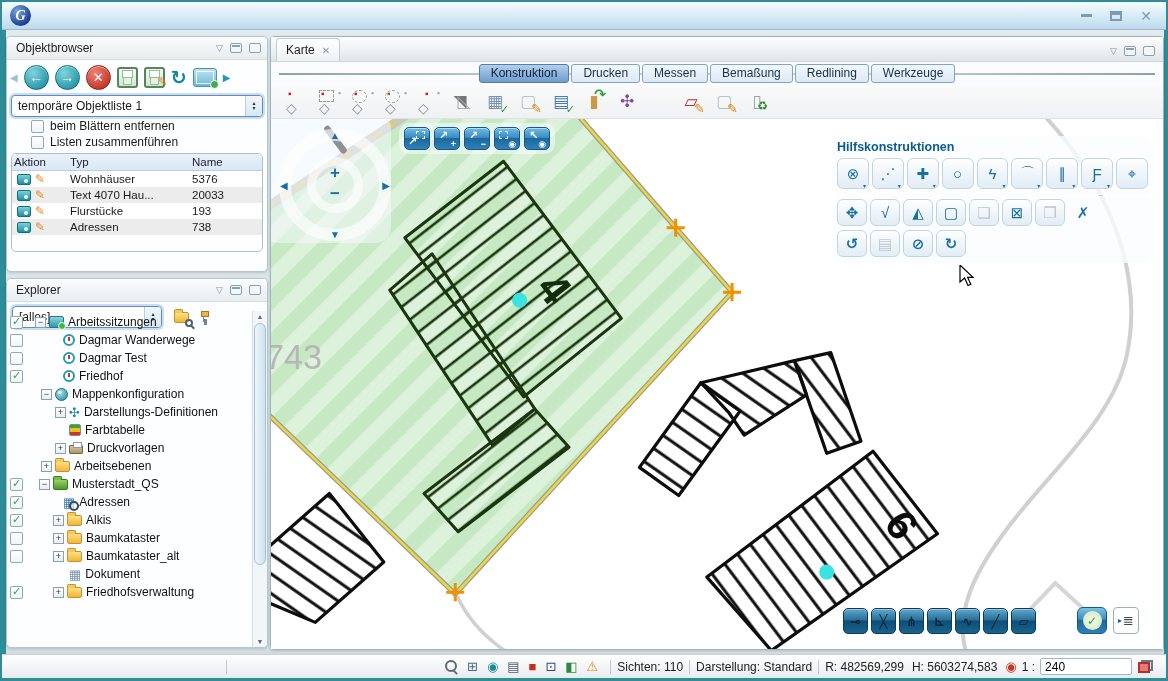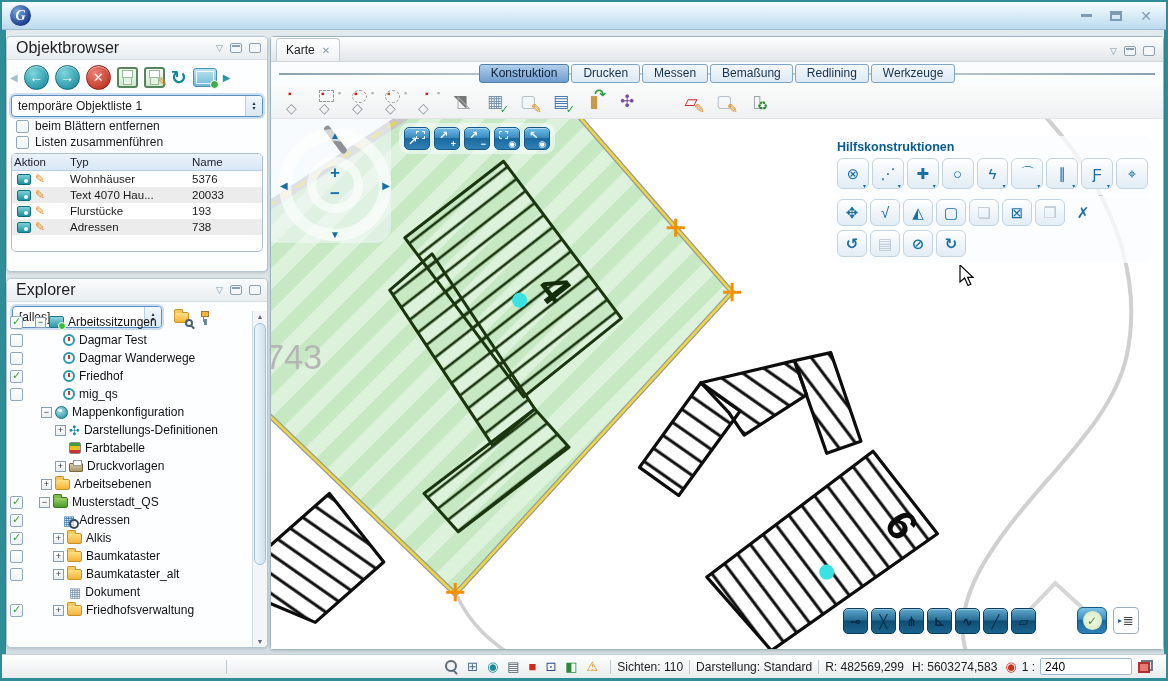--- a/index.html
+++ b/index.html
@@ -7,21 +7,21 @@
 .titlebar{position:absolute;left:2px;top:2px;right:2px;height:28px;background:linear-gradient(#f6fcff,#d6eaf6 55%,#bcd9ec);border-bottom:1px solid #9dbcd4;display:flex;align-items:center}
 .logo{width:21px;height:21px;margin:0 9px 0 8px;border-radius:50%;background:radial-gradient(circle at 35% 30%,#7aa6dc,#1c3f90 70%,#0e2a6e);color:#fff;font:italic bold 14px "Liberation Serif",serif;display:flex;align-items:center;justify-content:center}
 .titletext{font-size:12px;color:#111}
 .tbtns{margin-left:auto;display:flex;align-items:center;gap:18px;padding-right:14px;color:#7d9cb4}
 .tb-min{width:11px;height:3px;background:#7d9cb4}
 .tb-max{width:12px;height:10px;border:2px solid #7d9cb4;border-top-width:4px}
 .tb-close{font-weight:bold;font-size:14px}
 .workspace{position:absolute;left:6px;top:30px;right:4px;bottom:27px;background:linear-gradient(#e3eaee,#d3dde2)}
 .panel{position:absolute;background:#fdfeff;border:1px solid #b3c7d3;border-radius:5px;box-shadow:0 1px 3px rgba(0,0,0,.15);overflow:hidden}
 .phead{height:23px;background:linear-gradient(#fbfcfd,#e8edf0);border-bottom:1px solid #d4dde2;display:flex;align-items:center;padding:0 6px}
-.ptitle{font-size:16px;color:#222;padding-left:3px}
+.ptitle{font-size:12px;color:#222;padding-left:3px}
 .pctrls{margin-left:auto;display:flex;align-items:center;gap:7px;color:#7d93a4}
 .chev{font-size:9px}
 .wbtn{width:12px;height:10px;border:1px solid #8aa0b0;border-radius:2px;background:#f4f7f9;position:relative}
 .wbtn.min:before{content:'';position:absolute;left:1px;right:1px;top:1px;height:2px;background:#8aa0b0}
 
 .obj{left:0;top:6px;width:262px;height:236px}
 .ptool{height:34px;display:flex;align-items:center;gap:6px;padding:0 3px}
 .mini-arrow{color:#9fc0cc;font-size:10px}
 .navc{width:25px;height:25px;border-radius:50%;display:flex;align-items:center;justify-content:center;color:#fff;font-weight:bold;font-size:14px;border:1px solid #0a6a7c;background:radial-gradient(circle at 35% 30%,#7fd6de,#0d8296);box-shadow:inset 0 1px 1px rgba(255,255,255,.6)}
 .navc.red{background:radial-gradient(circle at 35% 30%,#ef8177,#b3210f);border-color:#8f1a0c;font-size:13px}
@@ -30,21 +30,21 @@
 .ic-floppy:after{content:'';position:absolute;left:4px;bottom:1px;width:7px;height:6px;background:#e6f2e6;border:1px solid #9ab89a}
 .pen-ov{position:absolute;right:-5px;bottom:-3px;font-size:12px;color:#e0881a}
 .ic-refresh{color:#0d8a9c;font-size:19px;font-weight:bold}
 .ic-mapnew{width:24px;height:19px;border:1px solid #4a92b4;border-radius:3px;background:linear-gradient(#bfe4ef,#6fb8d8);position:relative}
 .ic-mapnew:before{content:'';position:absolute;inset:2px;border:1px solid rgba(255,255,255,.8)}
 .ic-mapnew:after{content:'';position:absolute;right:-3px;bottom:-3px;width:7px;height:7px;border-radius:50%;background:#3fae4a;border:1px solid #fff}
 .ddrow{padding:1px 4px}
 .dd{height:22px;border:1px solid #5b8fc0;border-radius:4px;background:#fff;display:flex;align-items:center;padding-left:6px;box-shadow:0 0 0 2px rgba(110,160,210,.35)}
 .dd .spin{margin-left:auto;align-self:stretch;width:17px;background:linear-gradient(#f2f7fb,#d8e7f2);border-left:1px solid #b8cfe0;border-radius:0 3px 3px 0;display:flex;flex-direction:column;align-items:center;justify-content:center;font-size:6px;color:#234;line-height:5px}
 .summary{padding:2px 5px 0;font-size:11.5px;color:#111;white-space:nowrap}
-.cbrow{display:flex;align-items:center;height:16px;padding-left:9px;gap:6px}
+.cbrow{display:flex;align-items:center;height:16px;padding-left:24px;gap:6px}
 .cb{width:13px;height:13px;border:1px solid #8fa8bc;border-radius:2px;background:linear-gradient(#fff,#eef4f8);display:flex;align-items:center;justify-content:center;font-size:11px;font-weight:bold;color:#3aa03a;line-height:11px}
 .cb .tick{margin-top:-2px}
 .otable{margin:3px 4px;border:1px solid #a9c0cf;border-radius:5px;overflow:hidden;height:99px;background:#fff}
 .orow{display:grid;grid-template-columns:56px 122px 1fr;align-items:center;height:16px;padding:0 2px;font-size:11.5px}
 .orow.head{height:17px;background:linear-gradient(#eaf2fb,#d9e7f6);border-bottom:1px solid #b8cfe8;color:#223}
 .orow.alt{background:#ececec}
 .acticons{display:flex;align-items:center;gap:4px;padding-left:3px}
 .row-map{width:14px;height:11px;border:1px solid #0d6f80;border-radius:2px;background:linear-gradient(#7fd0da,#1f8fa0);position:relative}
 .row-map:after{content:'';position:absolute;right:2px;bottom:1px;width:4px;height:4px;border-radius:50%;background:#eaffff}
 .row-pencil{color:#e0881a;font-size:12px}
@@ -275,41 +275,35 @@
             </span>
             <span style="width:12px"></span>
             <span class="exp">−</span>
             <span class="tico t-workspace"></span>
             <span class="tlabel">Arbeitssitzungen</span>
           </div>
         <div class="trow">
             <span class="cb"></span>
             <span style="width:40px"></span>
             <span class="tico t-clock"></span>
-            <span class="tlabel">Dagmar Test</span>
+            <span class="tlabel">Dagmar Wanderwege</span>
           </div>
         <div class="trow">
             <span class="cb"></span>
             <span style="width:40px"></span>
             <span class="tico t-clock"></span>
-            <span class="tlabel">Dagmar Wanderwege</span>
+            <span class="tlabel">Dagmar Test</span>
           </div>
         <div class="trow">
             <span class="cb">
               <span class="tick">✓</span>
             </span>
             <span style="width:40px"></span>
             <span class="tico t-clock"></span>
             <span class="tlabel">Friedhof</span>
-          </div>
-        <div class="trow">
-            <span class="cb"></span>
-            <span style="width:40px"></span>
-            <span class="tico t-clock"></span>
-            <span class="tlabel">mig_qs</span>
           </div>
         <div class="trow">
             <span class="cbsp"></span>
             <span style="width:18px"></span>
             <span class="exp">−</span>
             <span class="tico t-globe"></span>
             <span class="tlabel">Mappenkonfiguration</span>
           </div>
         <div class="trow">
             <span class="cbsp"></span>

